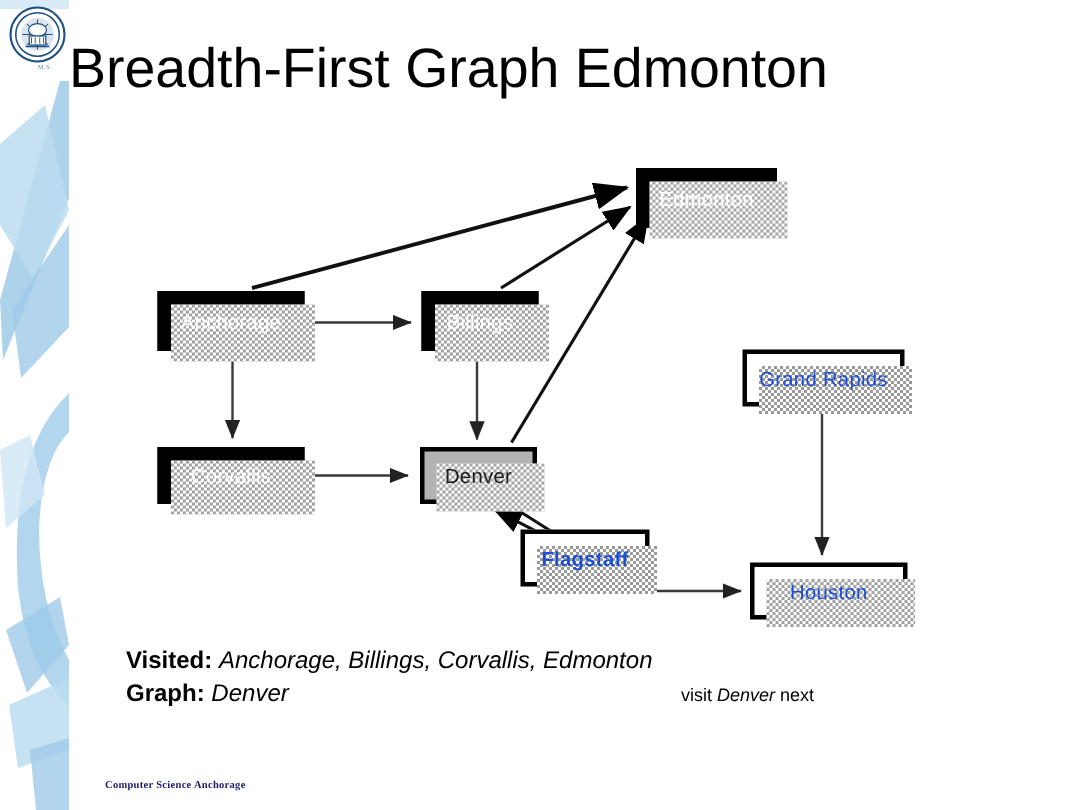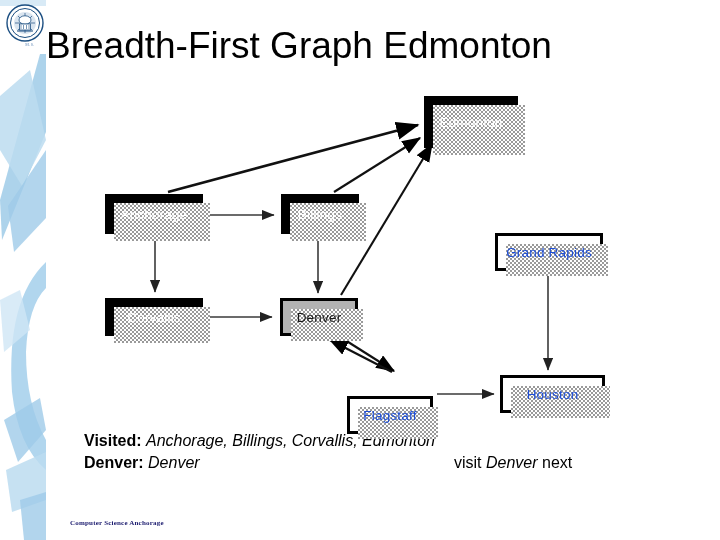--- a/index.html
+++ b/index.html
@@ -48,21 +48,21 @@
     background-size:4px 4px;
     background-position:0 0,2px 2px;
   }
 
   
   .caption{position:absolute;left:64px;top:430px;width:600px;
            font-size:16px;color:#000000;line-height:22px;}
   .cap-row{position:relative;height:22px;white-space:nowrap;margin-left:20px;}
   .cap-key{font-weight:bold;font-style:normal;}
   .cap-val{font-style:italic;}
-  .cap-right{position:absolute;left:390px;top:22px;font-size:16px;white-space:nowrap;}
+  .cap-right{position:absolute;left:390px;top:22px;font-size:12px;white-space:nowrap;}
   .cap-right .em{font-style:italic;}
 
   
   .footer{position:absolute;left:70px;top:519px;font-size:7px;color:#1a1a6e;
           font-family:"Liberation Serif", serif;font-weight:bold;letter-spacing:.2px;}
 </style>
 </head>
 <body>
 
 <div id="slide">
@@ -152,53 +152,53 @@
 
       <g>
         <line x1="548" y1="274" x2="548" y2="370" stroke="#3a3a3a" stroke-width="1.6" marker-end="url(#ah)"></line>
       </g>
 
       <g>
         <line x1="437" y1="394" x2="494" y2="394" stroke="#3a3a3a" stroke-width="1.6" marker-end="url(#ah)"></line>
       </g>
     </svg>
 
-    <div class="node visited" style="left:424px;top:96px;width:94px;height:52px;">
+    <div class="node visited" style="left:424px;top:112px;width:94px;height:40px;">
         <span class="lbl">Edmonton</span>
       </div>
     <div class="node visited" style="left:105px;top:194px;width:98px;height:40px;">
         <span class="lbl">Anchorage</span>
       </div>
     <div class="node visited" style="left:281px;top:194px;width:78px;height:40px;align-items:center;">
         <span class="lbl">Billings</span>
       </div>
     <div class="node unvisited" style="left:495px;top:233px;width:108px;height:38px;">
         <span class="lbl">Grand Rapids</span>
       </div>
     <div class="node visited" style="left:105px;top:298px;width:98px;height:38px;">
         <span class="lbl">Corvallis</span>
       </div>
     <div class="node current" style="left:280px;top:298px;width:78px;height:38px;">
         <span class="lbl">Denver</span>
       </div>
-    <div class="node unvisited" style="left:347px;top:396px;width:86px;height:38px;">
+    <div class="node unvisited" style="left:347px;top:353px;width:86px;height:38px;font-weight:bold;">
         <span class="lbl">Flagstaff</span>
       </div>
     <div class="node unvisited" style="left:500px;top:375px;width:105px;height:38px;">
         <span class="lbl">Houston</span>
       </div>
   </div>
 
   <div class="caption">
     <div class="cap-row">
       <span class="cap-key">Visited:</span>
       <span class="cap-val">Anchorage, Billings, Corvallis, Edmonton</span>
     </div>
     <div class="cap-row">
-      <span class="cap-key">Denver:</span>
+      <span class="cap-key">Graph:</span>
       <span class="cap-val">Denver</span>
     </div>
     <div class="cap-right">
       <span>visit</span>
       <span class="em">Denver</span>
       <span>next</span>
     </div>
   </div>
 
   <div class="footer">Computer Science Anchorage</div>

